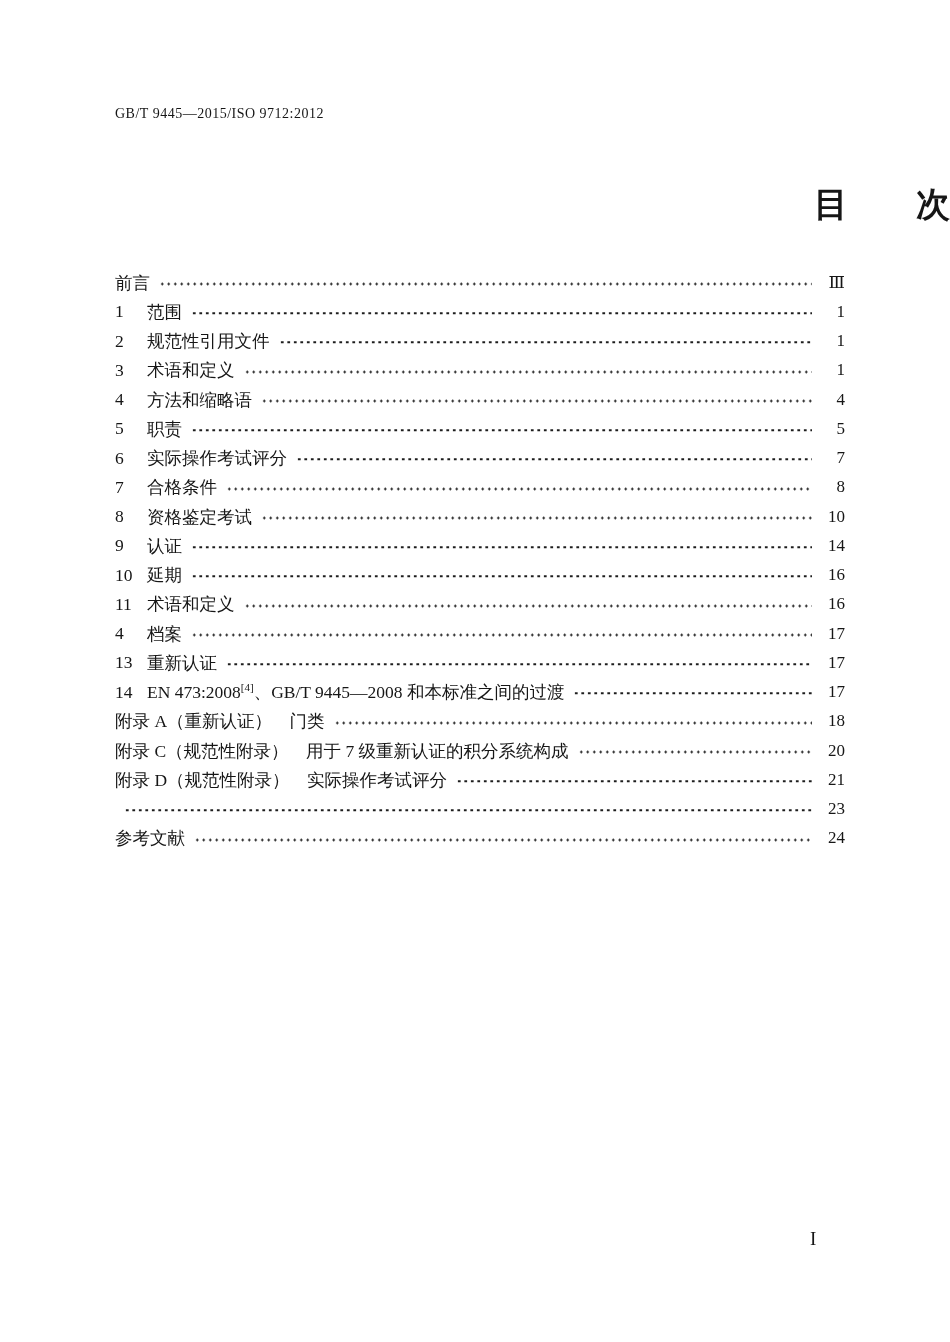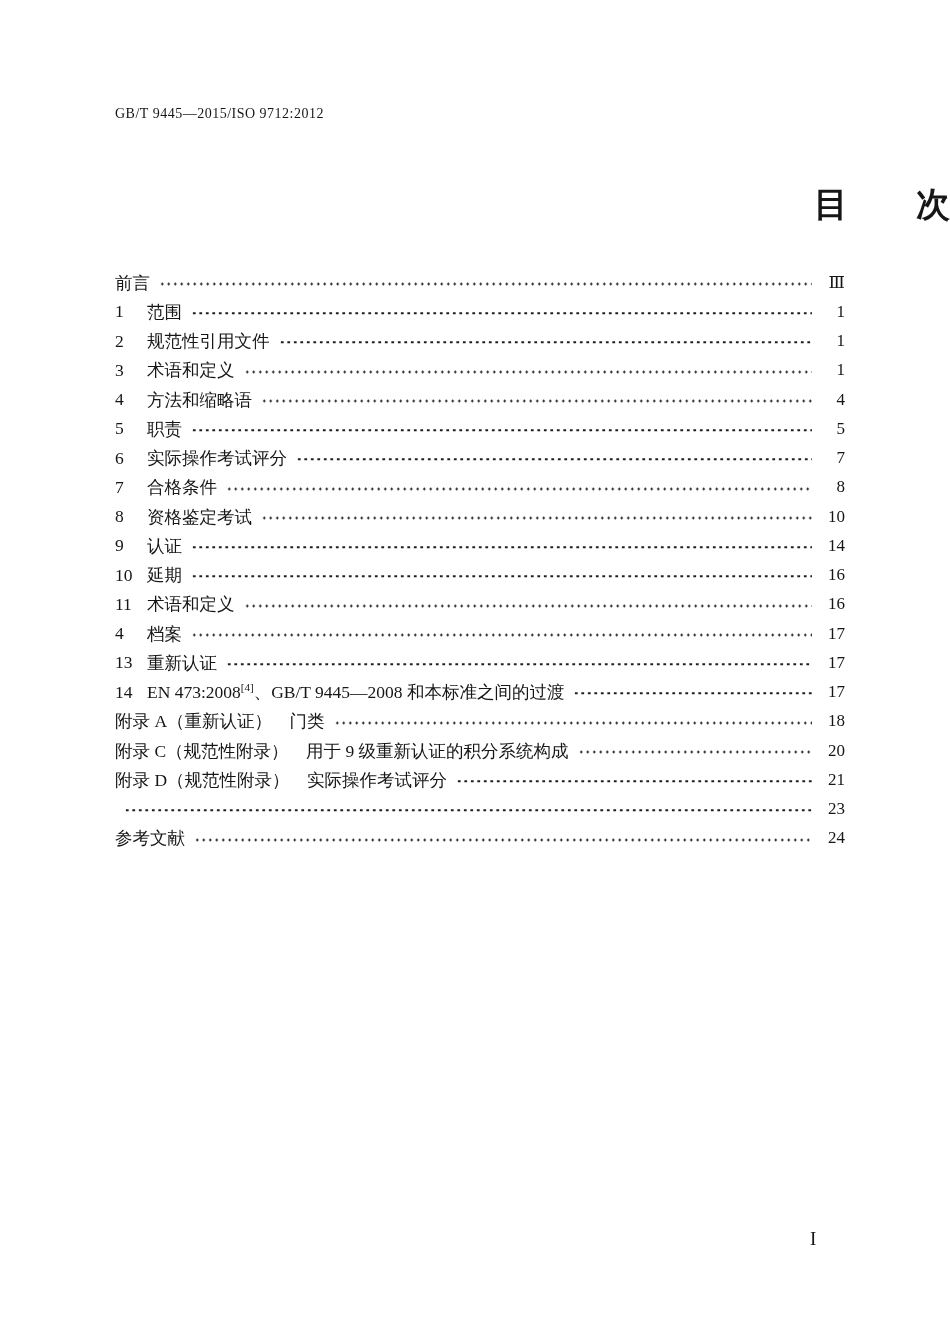--- a/index.html
+++ b/index.html
@@ -199,21 +199,21 @@
   </div>
 
   <div class="row">
     <span class="label">附录 A（重新认证）　门类</span>
     <span class="leader"></span>
     <span class="pagenum">18</span>
   </div>
 
 
   <div class="row">
-    <span class="label">附录 C（规范性附录）　用于 9 级重新认证的积分系统构成</span>
+    <span class="label">附录 C（规范性附录）　用于 7 级重新认证的积分系统构成</span>
     <span class="leader"></span>
     <span class="pagenum">20</span>
   </div>
 
   <div class="row">
     <span class="label">附录 D（规范性附录）　实际操作考试评分</span>
     <span class="leader"></span>
     <span class="pagenum">21</span>
   </div>
 

